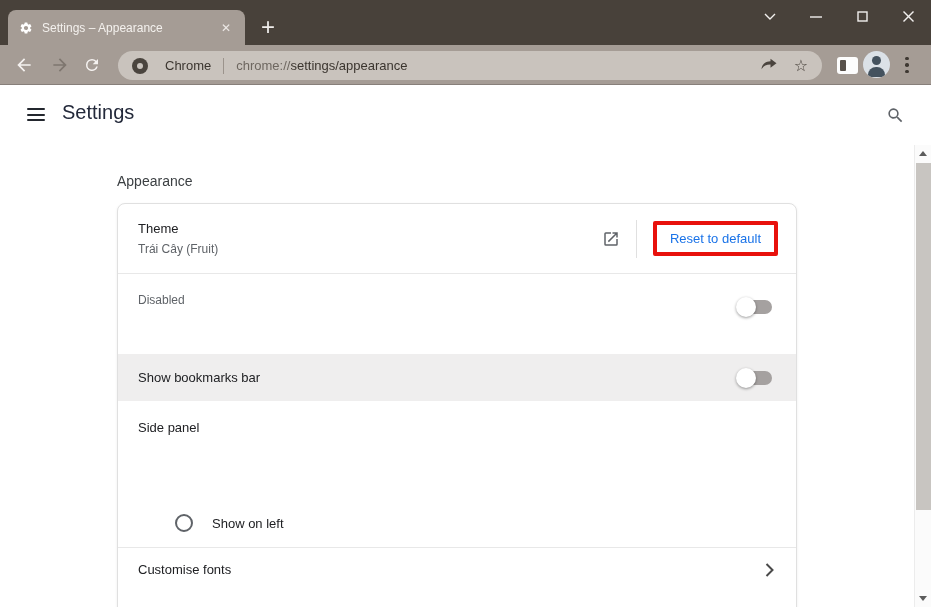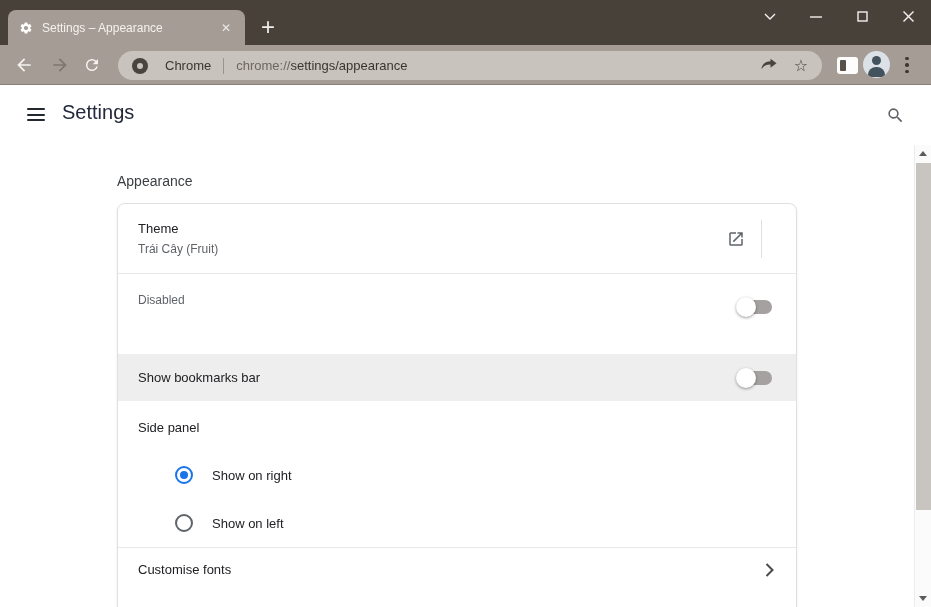--- a/index.html
+++ b/index.html
@@ -225,39 +225,38 @@
     <div class="row theme-row">
       <div class="row-label">Theme</div>
       <div class="row-sub">Trái Cây (Fruit)</div>
       <div class="theme-right">
         <span class="extlink">
           <svg width="18" height="18" viewBox="0 0 24 24">
               <path d="M19 19H5V5h7V3H5a2 2 0 0 0-2 2v14a2 2 0 0 0 2 2h14a2 2 0 0 0 2-2v-7h-2v7zM14 3v2h3.59l-9.83 9.83 1.41 1.41L19 6.41V10h2V3h-7z"></path>
             </svg>
         </span>
         <span class="vdivider"></span>
+        <span class="red-box">
+          <span class="reset-btn">Reset to default</span>
+        </span>
       </div>
     </div>
 
     <div class="row home-row hairline-top">
       <div class="row-sub">Disabled</div>
       <div class="toggle"></div>
     </div>
 
     <div class="row bookmarks-row">
       <div class="row-label">Show bookmarks bar</div>
       <div class="toggle"></div>
     </div>
 
     <div class="row sidepanel-block">
       <div class="sidepanel-label">Side panel</div>
-      <div class="option-row option-1">
-        <span class="radio on"></span>
-        <span class="option-label">Show on right</span>
-      </div>
       <div class="option-row option-2">
         <span class="radio off"></span>
         <span class="option-label">Show on left</span>
       </div>
     </div>
 
 
     <div class="row customise-row hairline-top">
       <div class="row-label">Customise fonts</div>
       <div class="chev-right">

